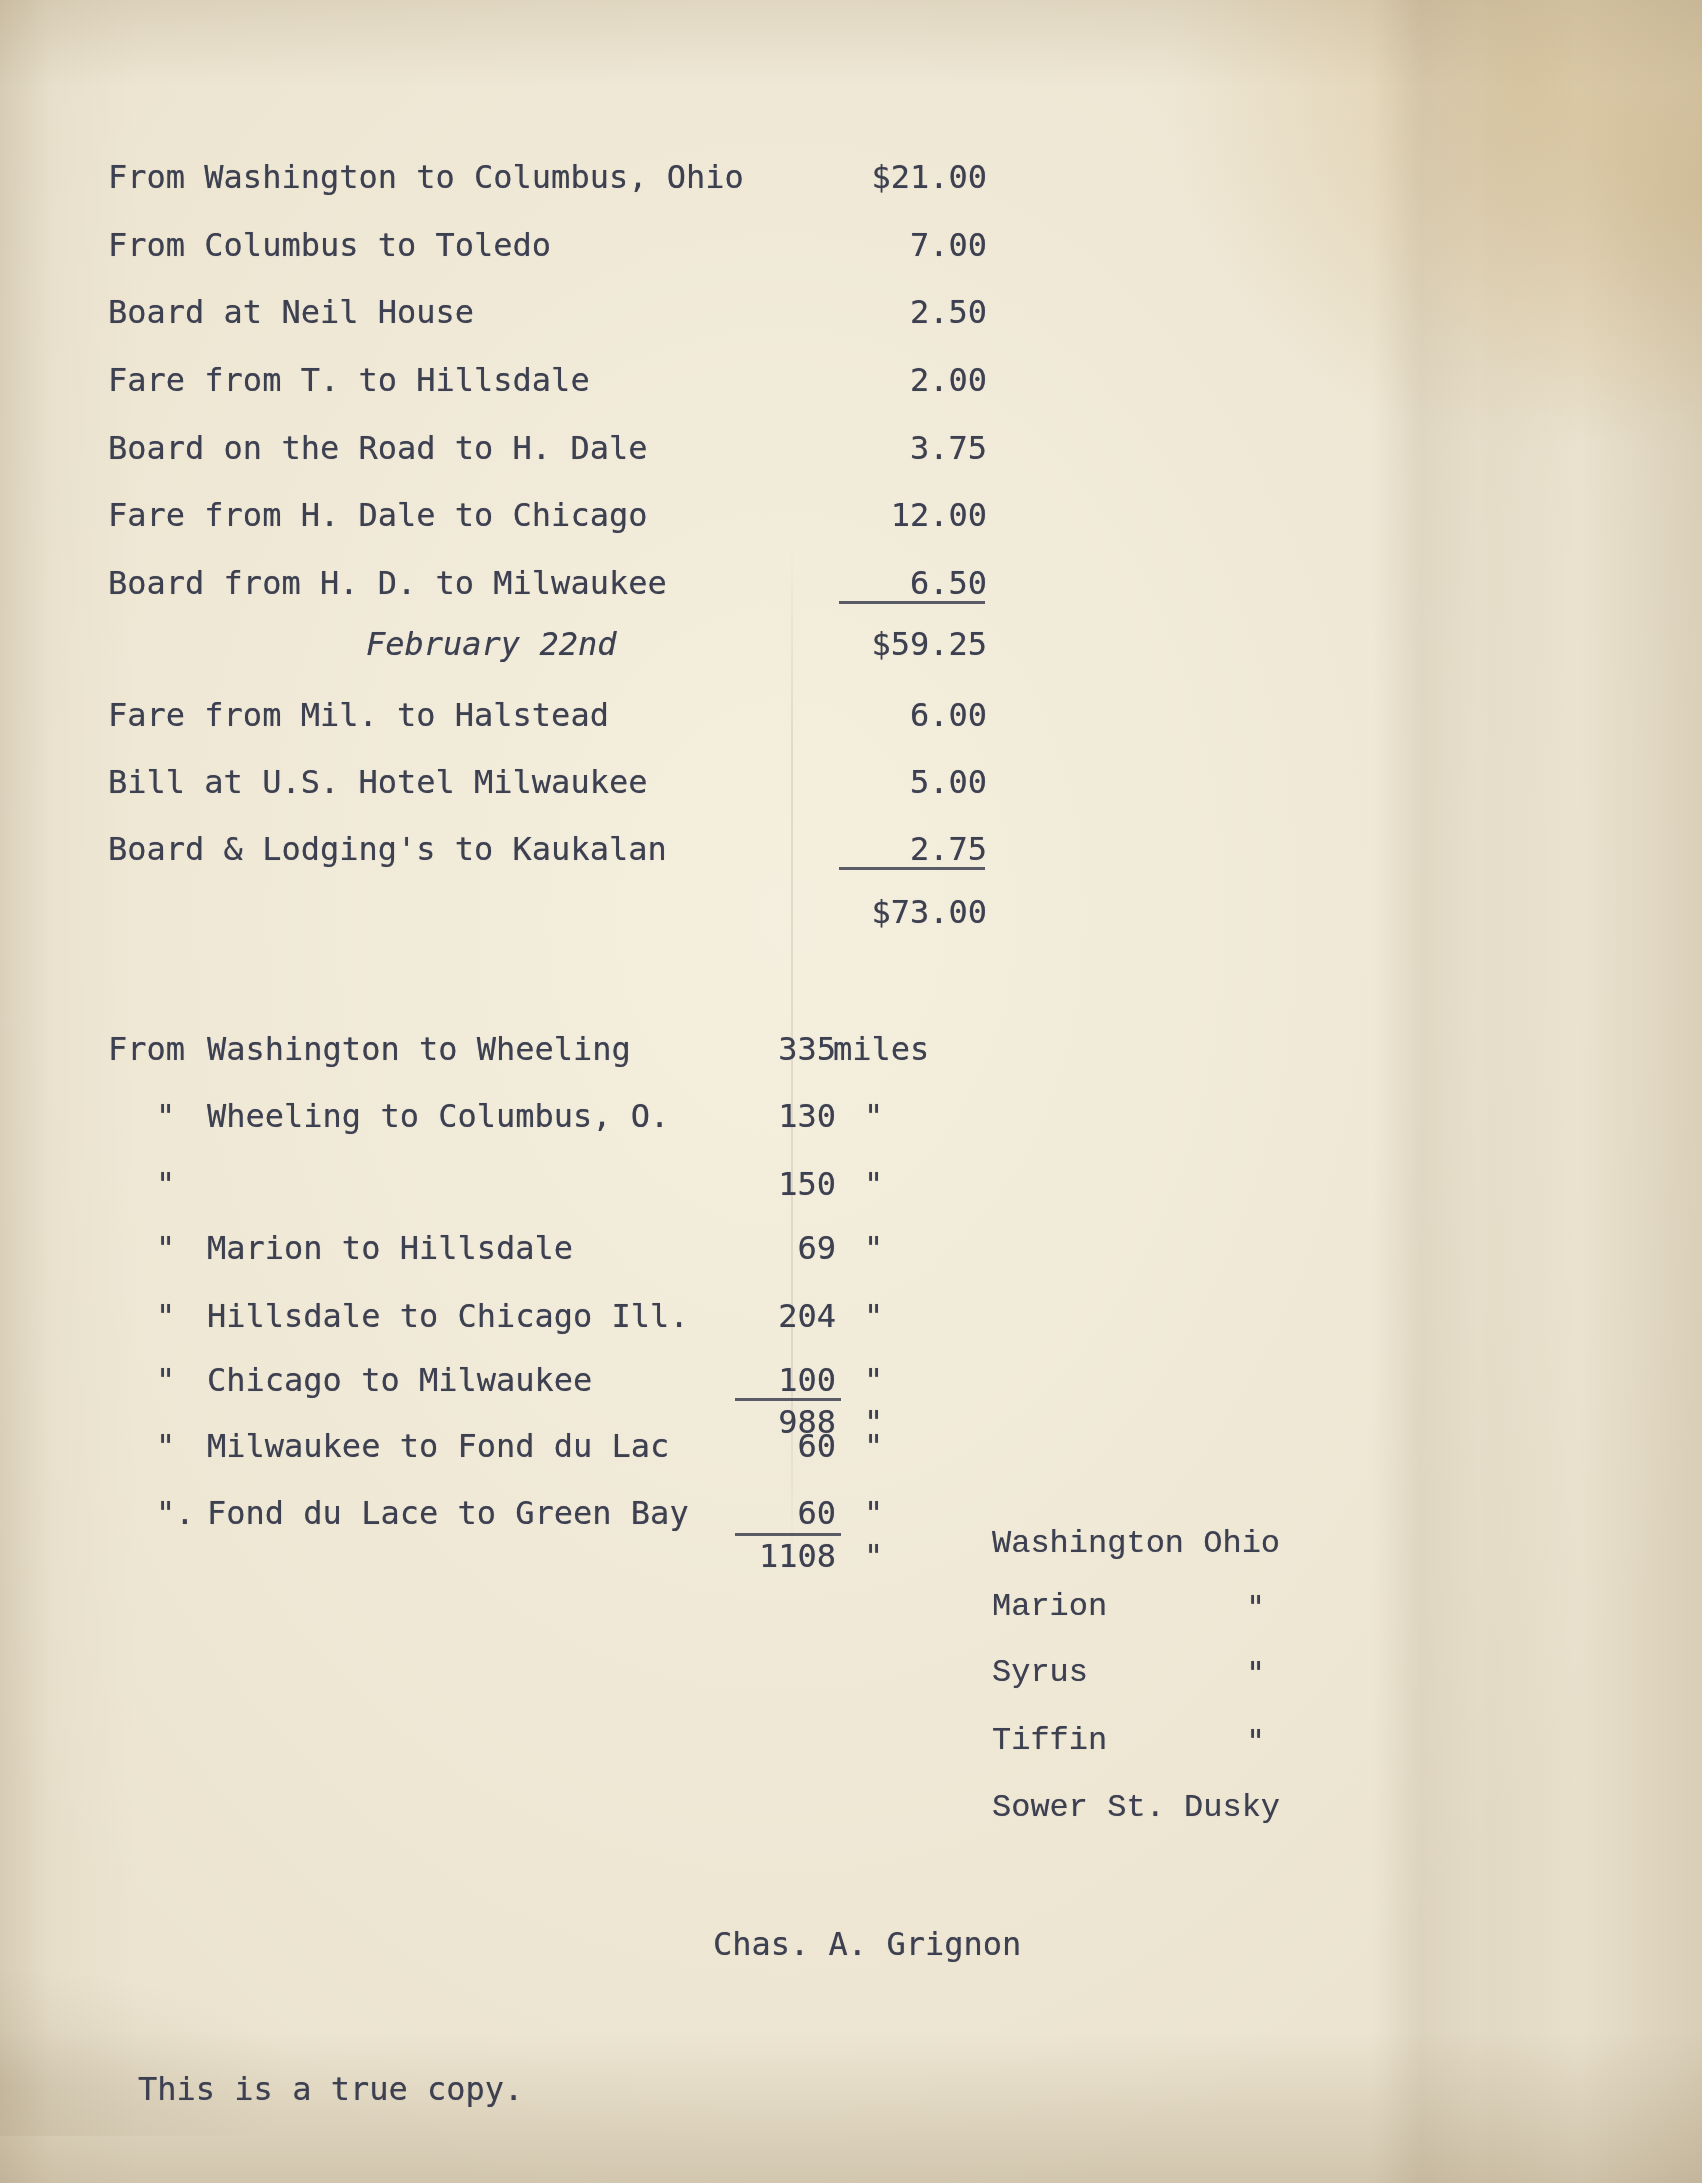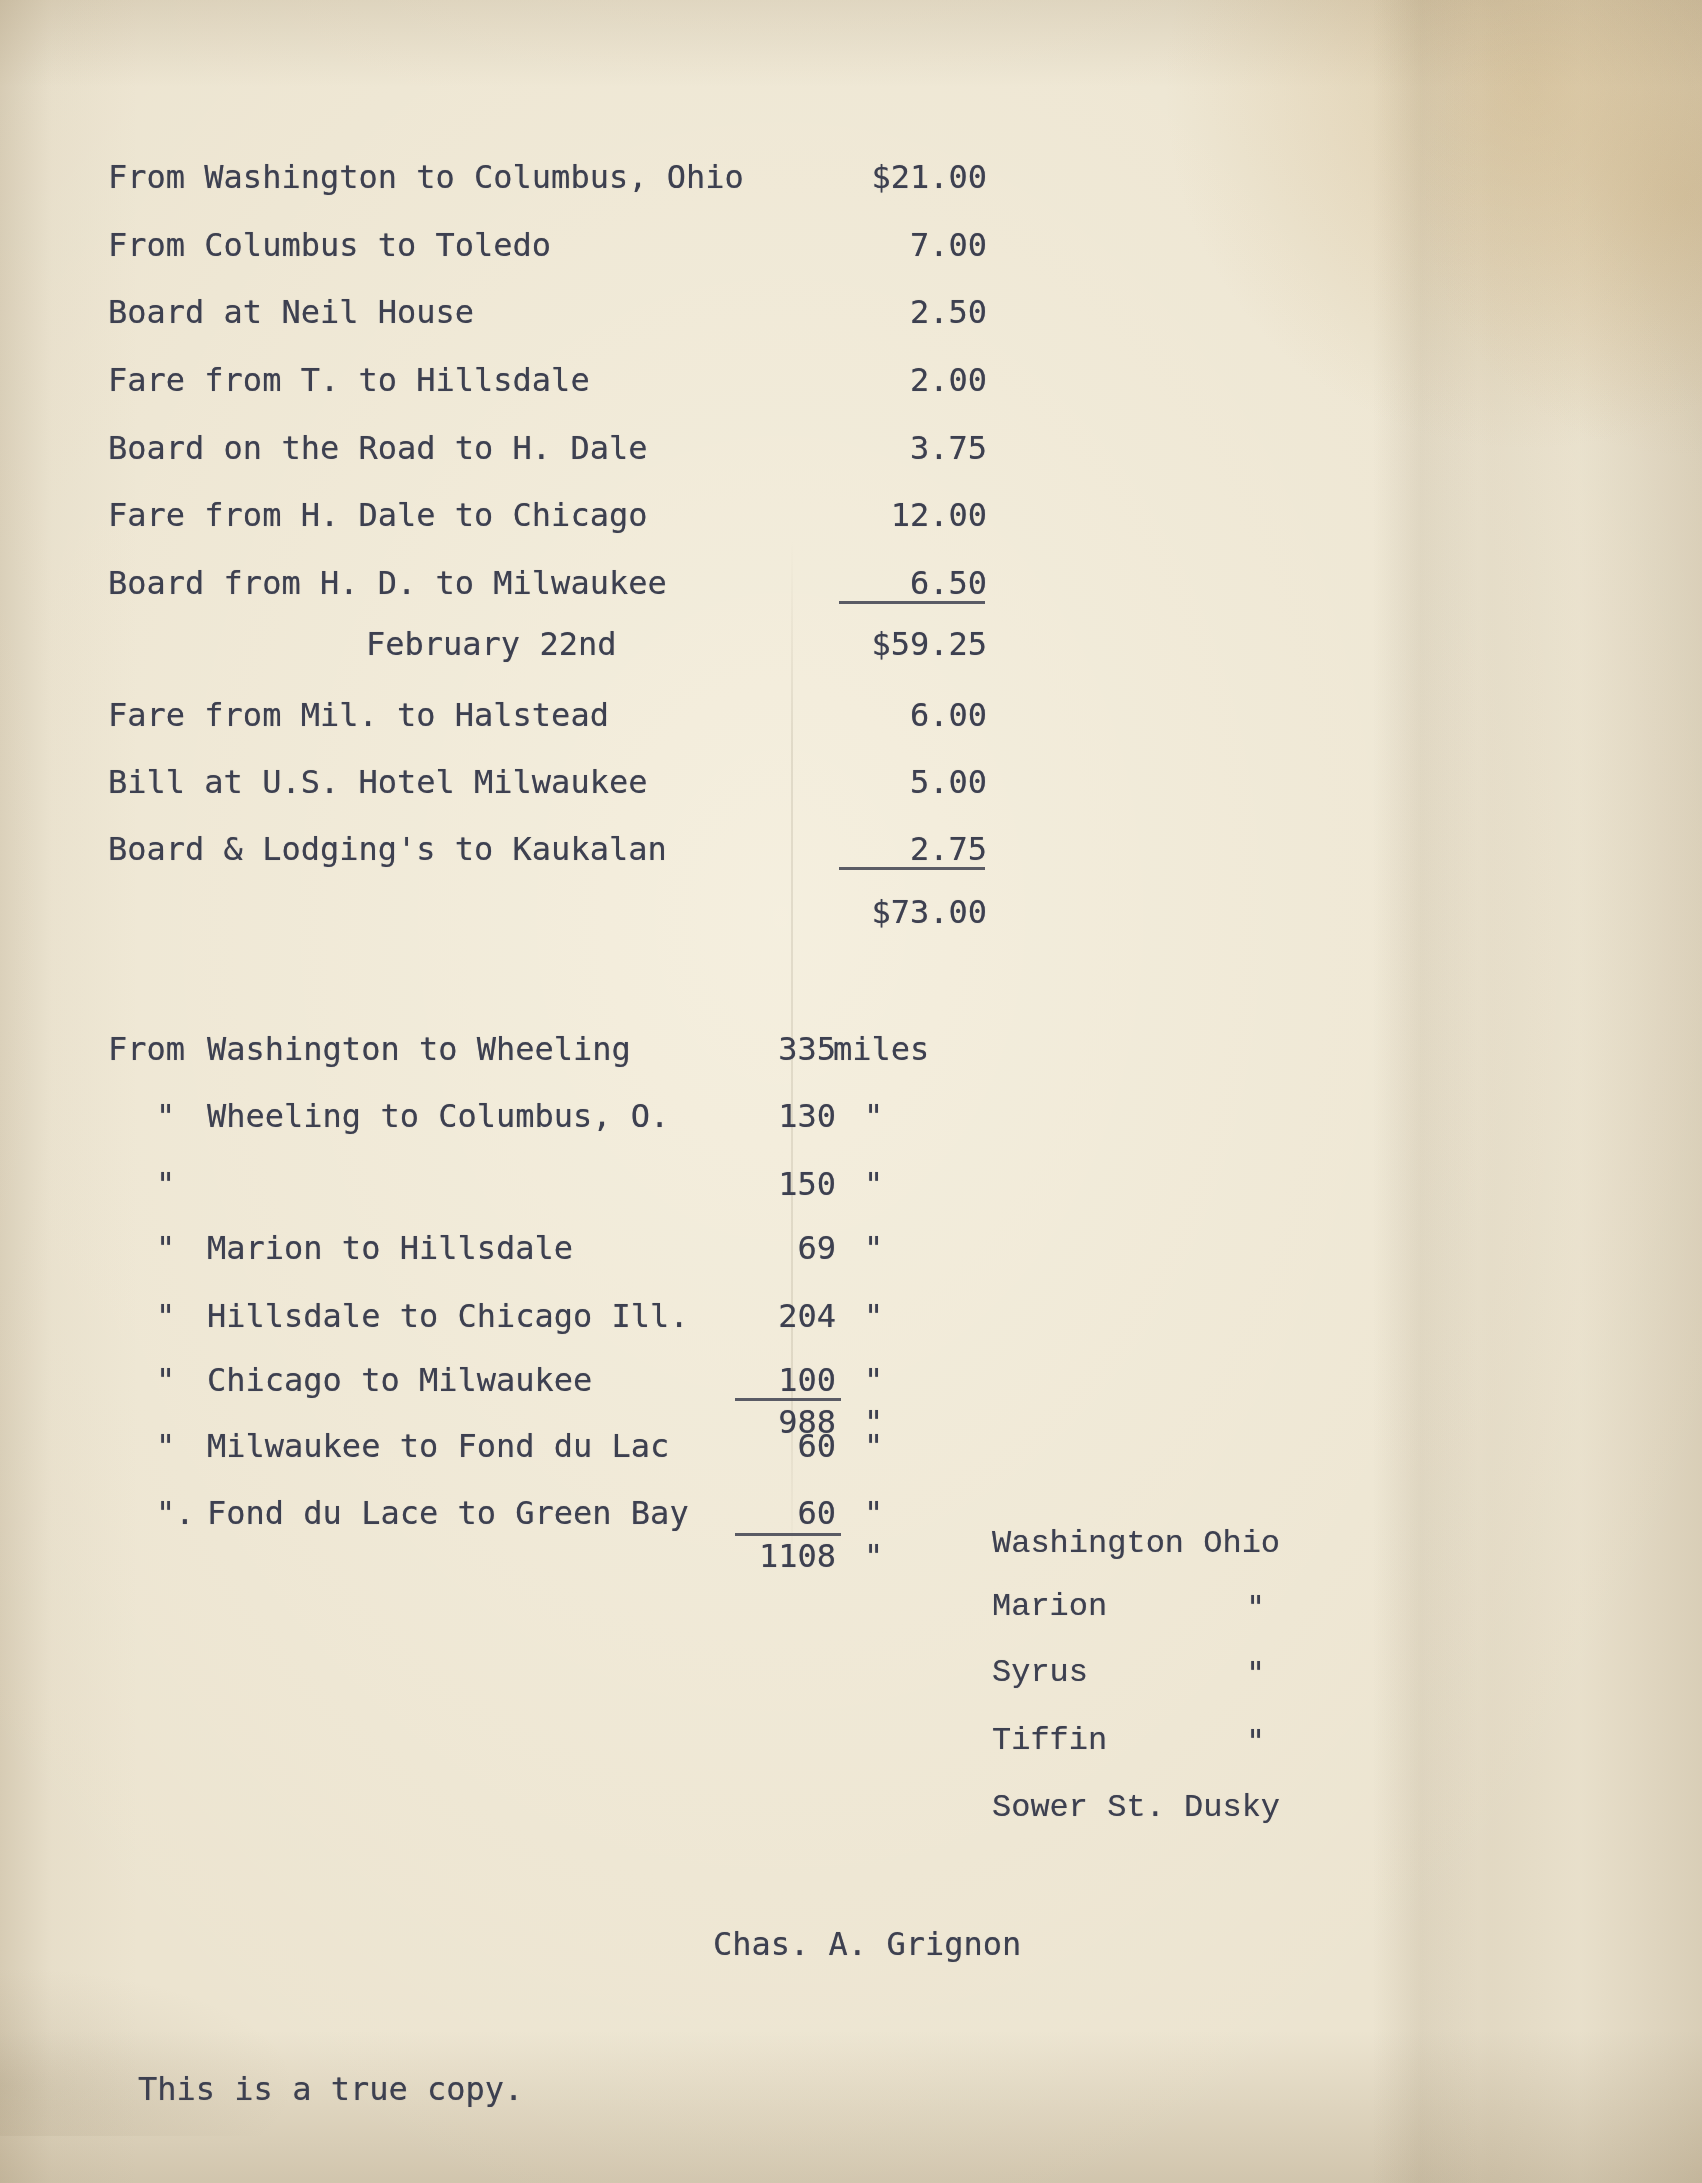--- a/index.html
+++ b/index.html
@@ -20,21 +20,21 @@
   .row{position:absolute;left:0;width:100%;height:43px;}
   .t{
     position:absolute;
     font-size:32px;
     line-height:38px;
     color:#3d4050;
     white-space:pre;
     text-shadow:0 0 0.7px rgba(61,64,80,0.55);
   }
   .label{left:108px;}
-  .label.indent{left:366px;}
+  .label.indent{left:366px;font-style:italic;}
   .amount{right:748px;text-align:right;}
   .prefix{left:156px;}
   .prefix.from{left:108px;}
   .dlabel{left:207px;}
   .miles{right:899px;text-align:right;}
   .unit{left:864px;}
   .unit.miles-word{left:833px;}
   .town{left:992px;font-family:Liberation Mono, monospace;}
   .tditto{left:1246px;}
   .uline{position:absolute;height:2.8px;background:rgba(63,66,80,0.85);}

